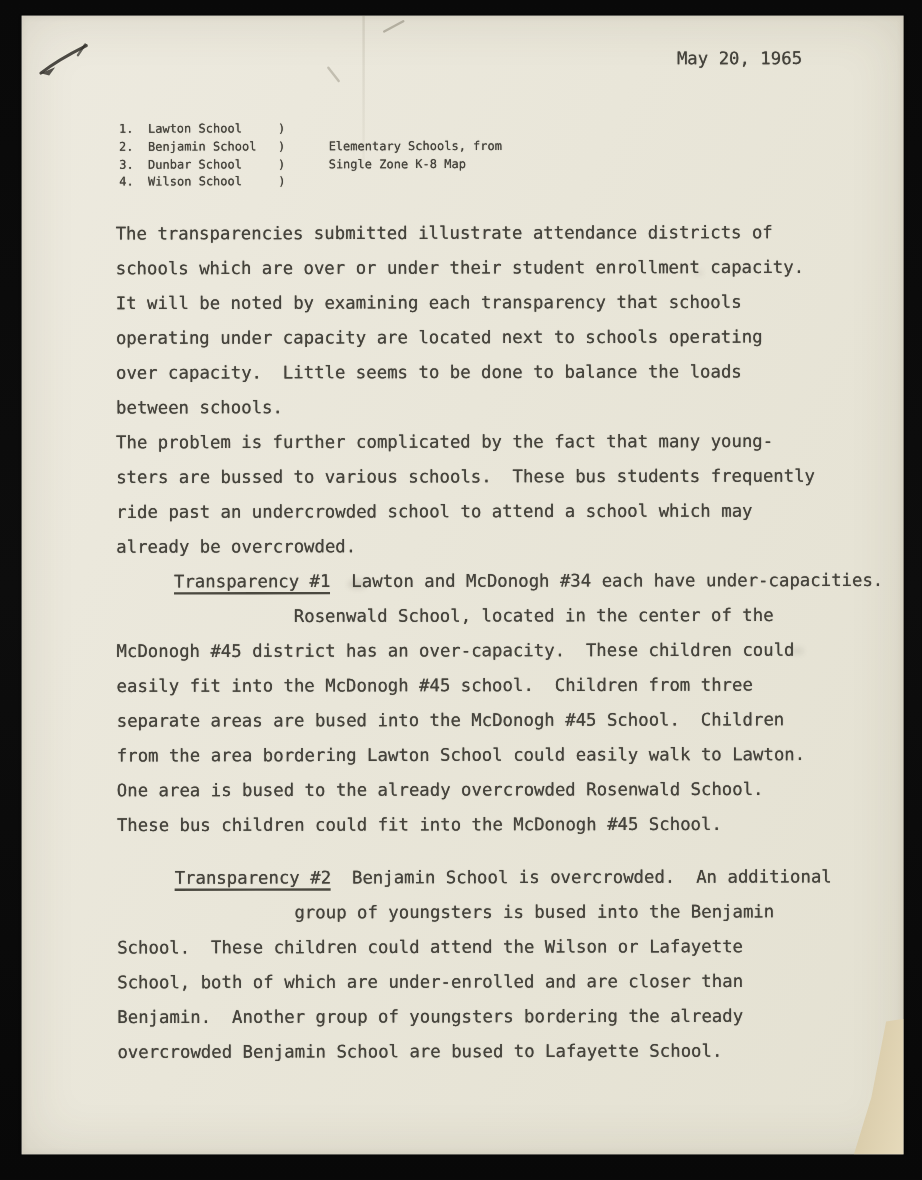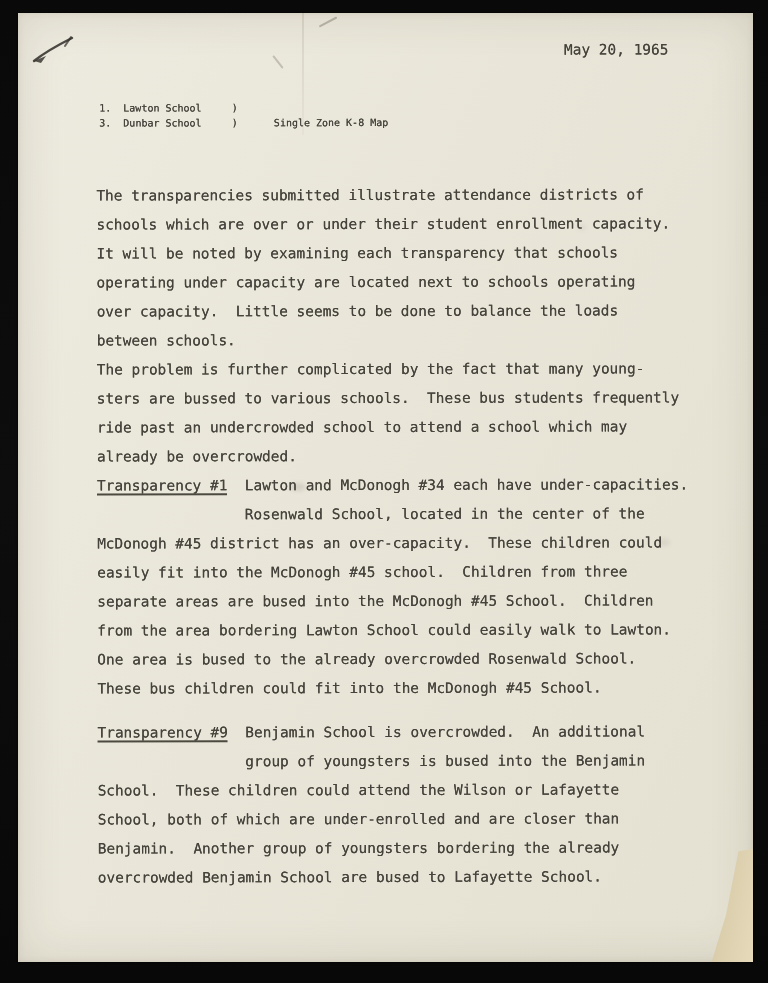--- a/index.html
+++ b/index.html
@@ -34,20 +34,21 @@
     font-size:14.45px;line-height:29px;
     text-shadow:0 0 0.6px rgba(60,56,48,0.85);
   }
   .para-overview{top:168px;}
   .para-bussing{top:342px;}
   .para-t1{top:458px;}
   .para-t2{top:705px;}
   .heading-underline{
     border-bottom:2px solid #4b4940;
     padding-bottom:0px;
+    margin-left:48px;
   }
   .pen-mark{position:absolute;left:0;top:0;pointer-events:none;}
   .crease-v{
     position:absolute;left:284px;top:0;width:2px;height:122px;
     background:linear-gradient(180deg,rgba(110,102,80,0.16),rgba(110,102,80,0.04));
   }
   .scratch{
     position:absolute;background:rgba(90,84,66,0.35);border-radius:1px;
   }
   .scratch-a{left:300px;top:8px;width:20px;height:1.6px;transform:rotate(-28deg);}
@@ -80,21 +81,23 @@
     <div class="speck speck-a"></div>
     <div class="speck speck-b"></div>
     <div class="speck speck-c"></div>
 
     <div class="content">
 
       <div class="date-line">May 20, 1965</div>
 
       <div class="school-list">
           <div class="tline"> 1.  Lawton School     )</div>
+          <div class="tline"> 2.  Benjamin School   )      Elementary Schools, from</div>
           <div class="tline"> 3.  Dunbar School     )      Single Zone K-8 Map</div>
+          <div class="tline"> 4.  Wilson School     )</div>
         </div>
 
       <div class="para para-overview">
           <div class="tline">The transparencies submitted illustrate attendance districts of</div>
           <div class="tline">schools which are over or under their student enrollment capacity.</div>
           <div class="tline">It will be noted by examining each transparency that schools</div>
           <div class="tline">operating under capacity are located next to schools operating</div>
           <div class="tline">over capacity.  Little seems to be done to balance the loads</div>
           <div class="tline">between schools.</div>
         </div>
@@ -113,21 +116,21 @@
             <div class="tline">McDonogh #45 district has an over-capacity.  These children could</div>
             <div class="tline">easily fit into the McDonogh #45 school.  Children from three</div>
             <div class="tline">separate areas are bused into the McDonogh #45 School.  Children</div>
             <div class="tline">from the area bordering Lawton School could easily walk to Lawton.</div>
             <div class="tline">One area is bused to the already overcrowded Rosenwald School.</div>
             <div class="tline">These bus children could fit into the McDonogh #45 School.</div>
           </div>
       </div>
 
       <div class="para para-t2">
-        <div class="tline"><span class="heading-underline">Transparency #9</span><span>  Benjamin School is overcrowded.  An additional</span></div>
+        <div class="tline"><span class="heading-underline">Transparency #2</span><span>  Benjamin School is overcrowded.  An additional</span></div>
         <div>
             <div class="tline">                 group of youngsters is bused into the Benjamin</div>
             <div class="tline">School.  These children could attend the Wilson or Lafayette</div>
             <div class="tline">School, both of which are under-enrolled and are closer than</div>
             <div class="tline">Benjamin.  Another group of youngsters bordering the already</div>
             <div class="tline">overcrowded Benjamin School are bused to Lafayette School.</div>
           </div>
       </div>
 
     </div>

